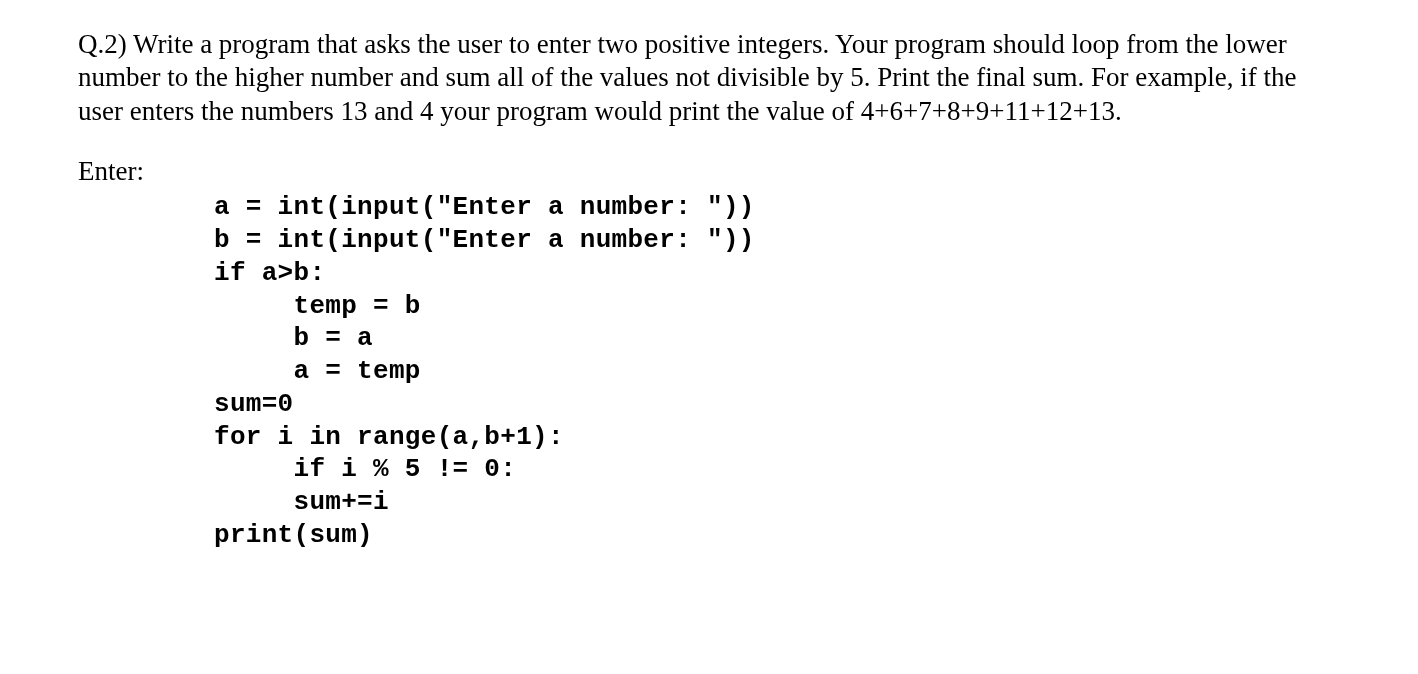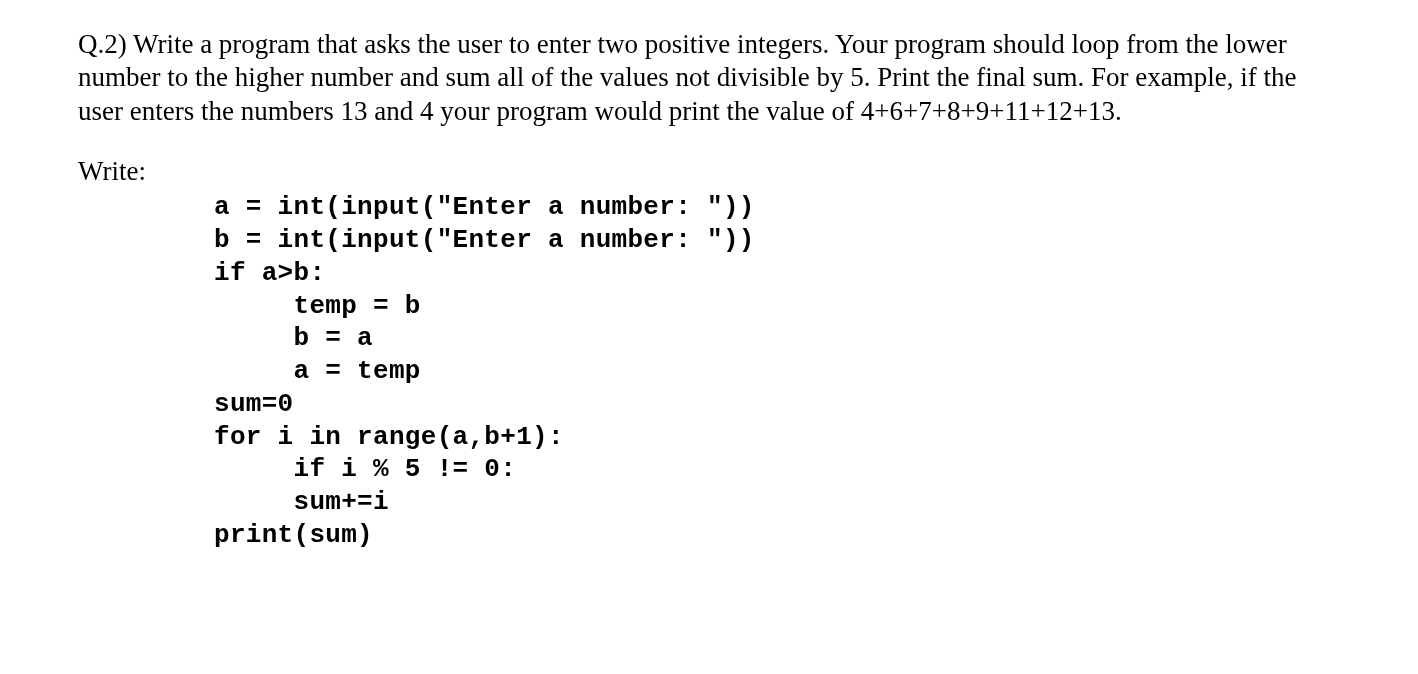--- a/index.html
+++ b/index.html
@@ -32,21 +32,21 @@
       line-height: 1.26;
       margin-left: 136px;
       letter-spacing: 0.3px;
     }
   </style>
 </head>
 <body>
 
 <div class="question-text">Q.2) Write a program that asks the user to enter two positive integers. Your program should loop from the lower number to the higher number and sum all of the values not divisible by 5. Print the final sum. For example, if the user enters the numbers 13 and 4 your program would print the value of  4+6+7+8+9+11+12+13.</div>
 
-<div class="answer-label">Write:</div>
+<div class="answer-label">Enter:</div>
 
 <div class="code-block">a = int(input("Enter a number: "))
 b = int(input("Enter a number: "))
 if a&gt;b:
      temp = b
      b = a
      a = temp
 sum=0
 for i in range(a,b+1):
      if i % 5 != 0:

